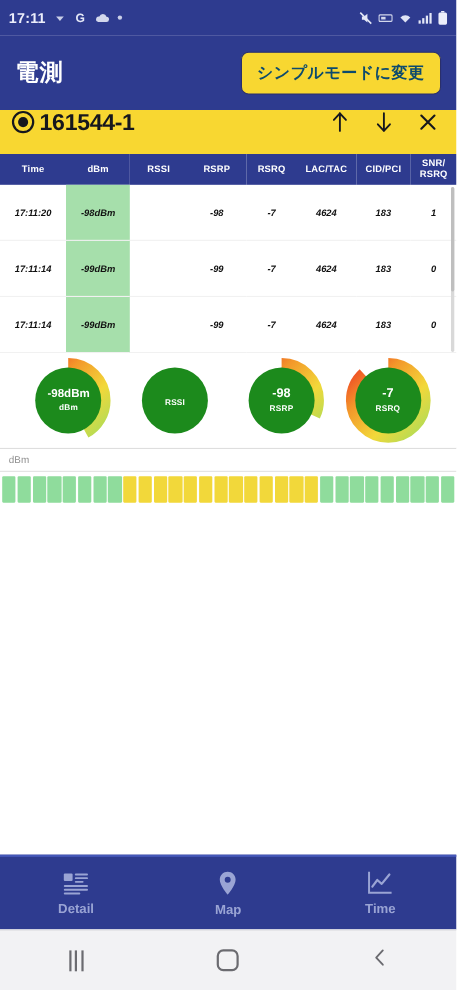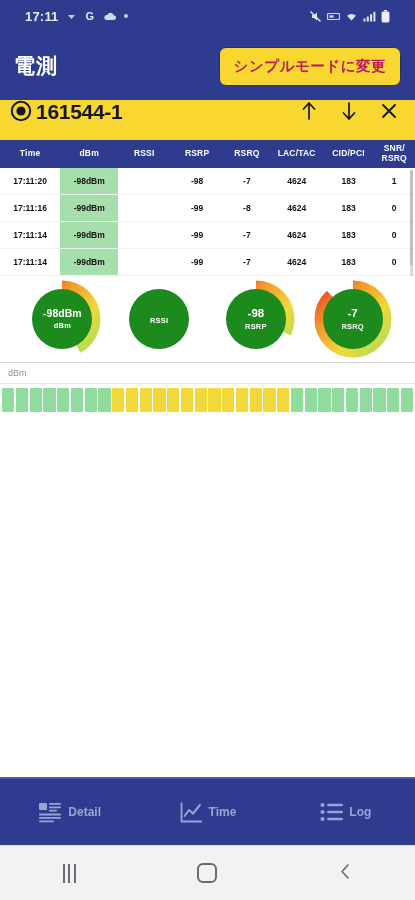--- a/index.html
+++ b/index.html
@@ -7,40 +7,40 @@
   body {
     font-family:"Liberation Sans","DejaVu Sans",sans-serif;
     background:#ffffff;
     overflow:hidden;
     position:relative;
   }
 
   
   .statusbar{
     height:32px; background:#2e3b8f; color:#dfe3f5;
-    display:flex; align-items:center; padding:0 25px;
+    display:flex; align-items:center; padding:0 8px;
     font-size:12.5px; letter-spacing:.2px;
   }
   .sb-left{display:flex; align-items:center; gap:7px;}
   .sb-time{font-size:13px; font-weight:600; color:#eceefb;}
   .sb-right{margin-left:auto; display:flex; align-items:center; gap:5px;}
   .ic{display:inline-block; line-height:0;}
   .sb-dot{width:4px;height:4px;border-radius:50%;background:#c9cfe8;display:inline-block;}
 
   
   .appbar{
     height:68px; background:#2e3b8f;
     display:flex; align-items:center; padding:0 14px;
   }
   .app-title{
     color:#ffffff; font-size:21px; font-weight:600; letter-spacing:1px;
   }
   .mode-btn{
     margin-left:auto;
-    background:#f8d731; color:#be185d;
+    background:#f8d731; color:#0c4a6e;
     border:1.5px solid #2a2f6b;
     border-radius:7px;
     font-size:14.5px; font-weight:700;
     padding:9px 14px;
     letter-spacing:.5px;
     white-space:nowrap;
   }
 
   
   .recbar{
@@ -59,22 +59,23 @@
   .table-wrap{ position:relative; background:#fff; }
   table.sig{ width:100%; border-collapse:collapse; table-layout:fixed; }
   table.sig thead th{
     background:#2e3b8f; color:#ffffff;
     font-size:8.5px; font-weight:700; letter-spacing:.2px;
     padding:4px 0 4px; text-align:center; line-height:1.15;
     height:28px; vertical-align:middle;
   }
   table.sig tbody td{
     font-size:8.5px; color:#111; text-align:center;
-    padding:8px 0; height:15px; font-weight:600;
+    padding:20px 0; height:15px; font-weight:600;
     border-bottom:1px solid #f1f1f1;
+    font-style:italic;
   }
   td.c-time{ font-size:8.5px; }
   td.c-dbm{ background:#a6dfab; color:#13321a; }
   .col-time{width:14.5%;margin-top:32px;} .col-dbm{width:14%;} .col-rssi{width:12.5%;}
   .col-rsrp{width:13%;} .col-rsrq{width:11%;} .col-lac{width:13%;}
   .col-cid{width:12%;} .col-snr{width:10%;}
 
   .vscroll{
     position:absolute; right:2px; top:30px; width:3px; height:150px;
     background:#d9d9d9; border-radius:2px;
@@ -118,22 +119,22 @@
   .filler{ background:#ffffff; flex:1 1 auto; }
 
   
   .botnav{
     position:absolute; left:0; right:0; bottom:55px;
     height:68px; background:#2e3b8f;
     display:flex; align-items:center;
     border-top:2px solid #4558b8;
   }
   .nav-item{
-    flex:1 1 0; display:flex; flex-direction:row;
-    align-items:center; justify-content:center; gap:5px;
+    flex:1 1 0; display:flex; flex-direction:column;
+    align-items:center; justify-content:flex-start; gap:5px;
     color:#9aa4d4;
   }
   .nav-item.active{ color:#ffffff; }
   .nav-label{ font-size:12px; font-weight:600; }
   .nav-item.active .nav-label{ font-weight:700; }
 
   
   .sysnav{
     position:absolute; left:0; right:0; bottom:0; height:55px;
     background:#f2f2f4; display:flex; align-items:center;
@@ -256,30 +257,20 @@
           <td class="c-time">17:11:20</td>
           <td class="c-dbm">-98dBm</td>
           <td></td>
           <td>-98</td>
           <td>-7</td>
           <td>4624</td>
           <td>183</td>
           <td>1</td>
         </tr>
         <tr>
-          <td class="c-time">17:11:16</td>
-          <td class="c-dbm">-99dBm</td>
-          <td></td>
-          <td>-99</td>
-          <td>-8</td>
-          <td>4624</td>
-          <td>183</td>
-          <td>0</td>
-        </tr>
-        <tr>
           <td class="c-time">17:11:14</td>
           <td class="c-dbm">-99dBm</td>
           <td></td>
           <td>-99</td>
           <td>-7</td>
           <td>4624</td>
           <td>183</td>
           <td>0</td>
         </tr>
         <tr>
@@ -404,36 +395,32 @@
           <rect x="12" y="2" width="12" height="1.8" rx=".9" fill="currentColor"></rect>
           <rect x="12" y="5.4" width="12" height="1.8" rx=".9" fill="currentColor"></rect>
           <rect x="12" y="8.8" width="8" height="1.8" rx=".9" fill="currentColor"></rect>
           <rect x="2" y="12.6" width="22" height="1.8" rx=".9" fill="currentColor"></rect>
           <rect x="2" y="16" width="22" height="1.8" rx=".9" fill="currentColor"></rect>
           <rect x="2" y="19.4" width="15" height="1.8" rx=".9" fill="currentColor"></rect>
         </svg></span>
       <span class="nav-label">Detail</span>
     </div>
     <div class="nav-item">
+      <span style="line-height: 0;"><svg width="22" height="24" viewBox="0 0 22 24">
+          <path d="M11 1.5c-4 0-7.2 3.2-7.2 7.2 0 5.4 7.2 13.6 7.2 13.6s7.2-8.2 7.2-13.6c0-4-3.2-7.2-7.2-7.2z" fill="currentColor"></path>
+          <circle cx="11" cy="8.7" r="2.7" fill="#2e3b8f"></circle>
+        </svg></span>
+      <span class="nav-label">Map</span>
+    </div>
+    <div class="nav-item">
       <span style="line-height: 0;"><svg width="25" height="23" viewBox="0 0 25 23">
           <path d="M2.5 1.5 L2.5 20.5 L23 20.5" stroke="currentColor" stroke-width="1.8" fill="none"></path>
           <path d="M5.5 15 L10 9 L14 12.5 L21 4" stroke="currentColor" stroke-width="2" fill="none" stroke-linecap="round" stroke-linejoin="round"></path>
         </svg></span>
       <span class="nav-label">Time</span>
-    </div>
-    <div class="nav-item">
-      <span style="line-height: 0;"><svg width="24" height="20" viewBox="0 0 24 20">
-          <circle cx="2.5" cy="3" r="2.1" fill="currentColor"></circle>
-          <rect x="7" y="1.8" width="16" height="2.4" rx="1.2" fill="currentColor"></rect>
-          <circle cx="2.5" cy="10" r="2.1" fill="currentColor"></circle>
-          <rect x="7" y="8.8" width="16" height="2.4" rx="1.2" fill="currentColor"></rect>
-          <circle cx="2.5" cy="17" r="2.1" fill="currentColor"></circle>
-          <rect x="7" y="15.8" width="16" height="2.4" rx="1.2" fill="currentColor"></rect>
-        </svg></span>
-      <span class="nav-label">Log</span>
     </div>
   </div>
 
 <div class="sysnav">
   <div class="sys-btn">
     <span class="sys-recents">
         <i></i>
         <i></i>
         <i></i>
       </span>

